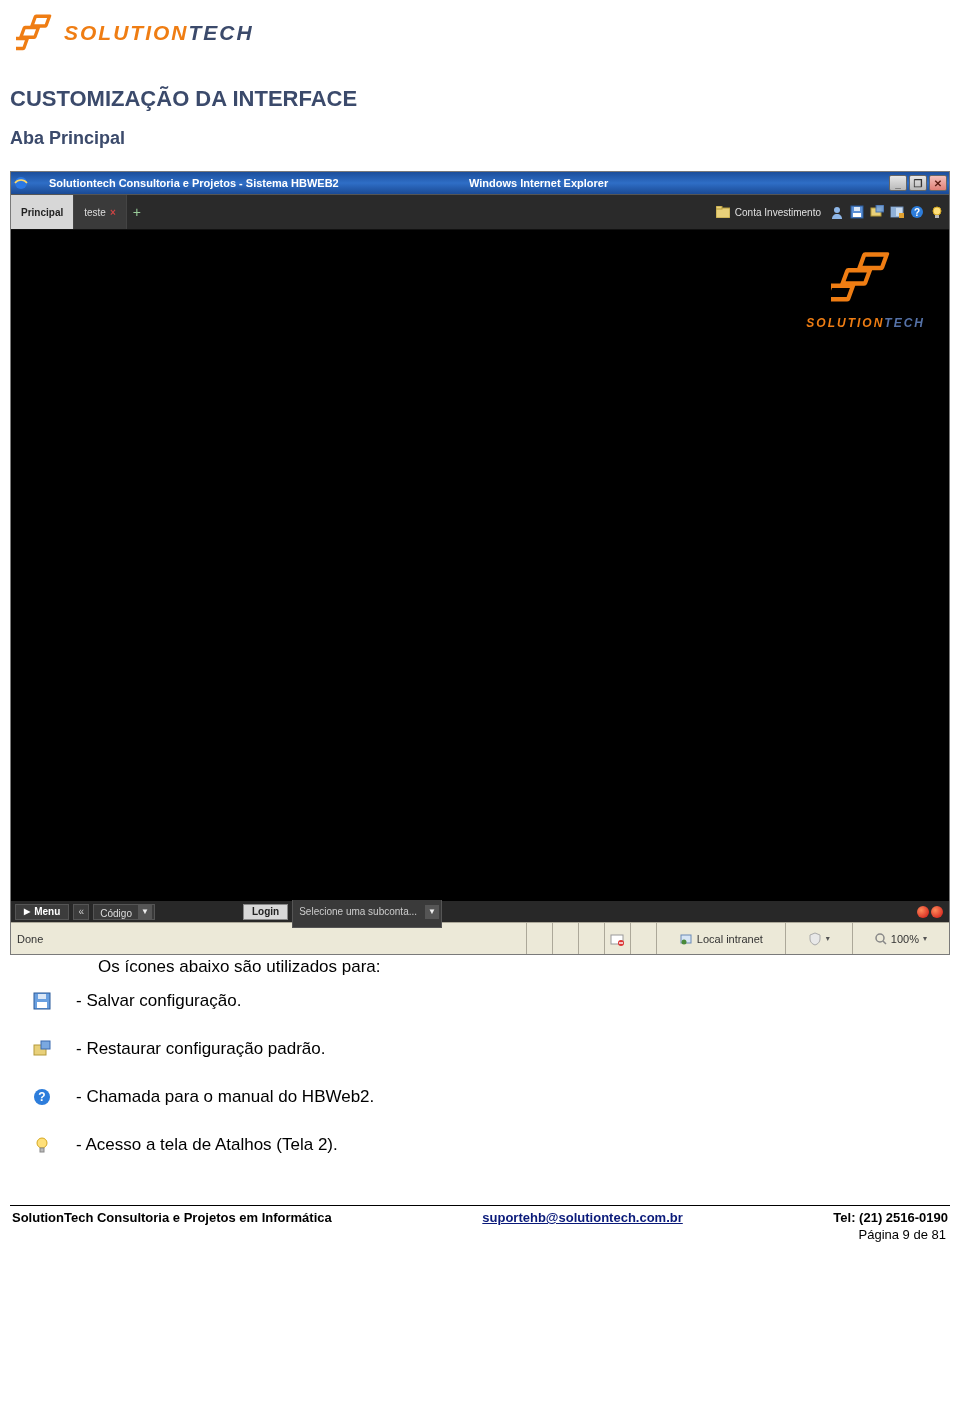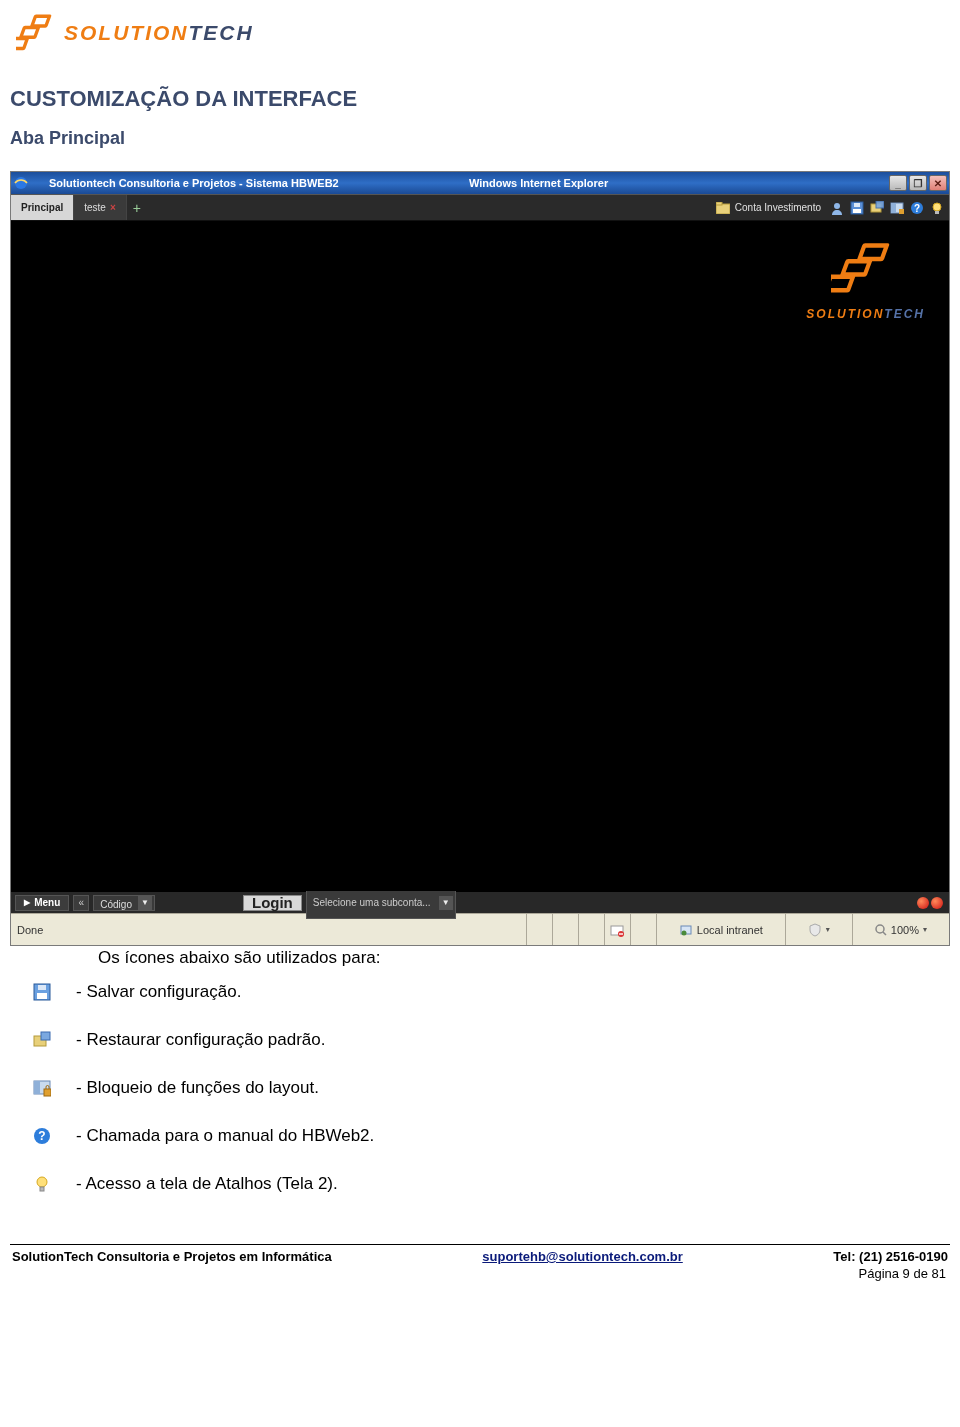--- a/index.html
+++ b/index.html
@@ -75,21 +75,21 @@
     background: linear-gradient(to bottom,#e7e7e7,#b9b9b9);
     border: 1px solid #666;
     border-radius: 2px;
     display: flex; align-items: center; justify-content: center;
     font-size: 10px; font-weight: bold; color: #333;
   }
   .win-btn.close { background: linear-gradient(to bottom,#f3c0bb,#e08077); color:#5a1a12; }
 
   
   .app-tabbar {
-    height: 27px;
+    height: 36px;
     background: #2a2a2a;
     border-top: 1px solid #555;
     border-bottom: 1px solid #111;
     display: flex;
     align-items: stretch;
     color: #ddd;
     font-size: 10px;
     position: relative;
   }
   .app-tab {
@@ -158,21 +158,21 @@
     width:16px; height:16px; display:flex; align-items:center; justify-content:center;
     font-size:10px;
   }
   .combo {
     background:#3a3a3a; border:1px solid #555; color:#ddd;
     height:16px; display:flex; align-items:flex-end; padding:0 2px 0 6px; gap:6px;
   }
   .combo .drop { background:#555; width:14px; height:14px; display:flex;align-items:center;justify-content:center; font-size:8px; color:#eee;}
   .login-btn {
     background:#d8d8d8; color:#222; border:1px solid #888;
-    height:16px; padding:0 8px; font-size:15px; font-weight:bold;
+    height:16px; padding:0 8px; font-size:10px; font-weight:bold;
     display:flex; align-items:center;
   }
   .subaccount {
     background:#3a3a3a; border:1px solid #555; color:#ccc;
     height:32px; display:flex; align-items:center; padding:0 2px 0 6px; gap:8px;
   }
   .subaccount .drop { background:#555; width:14px; height:14px; display:flex;align-items:center;justify-content:center; font-size:8px; color:#eee;}
   .app-bottombar .spacer { flex:1; }
   .red-dot { width:12px; height:12px; border-radius:50%; background:radial-gradient(circle at 35% 35%, #ff8a5a, #c11); }
   .red-dots { display:flex; gap:2px; padding-right:2px; }
@@ -438,31 +438,20 @@
     <div class="legend-item">
       <span class="icon-slot">
         <svg width="18" height="18" viewBox="0 0 18 18">
             <rect x="1" y="5" width="12" height="10" fill="#e8d07a" stroke="#b49a3a"></rect>
             <rect x="8" y="1" width="9" height="8" fill="#7aa8e0" stroke="#3a6ab0"></rect>
           </svg>
       </span>
       <span class="label">- Restaurar configuração padrão.</span>
     </div>
 
-    <div class="legend-item">
-      <span class="icon-slot">
-        <svg width="18" height="18" viewBox="0 0 18 18">
-            <rect x="1" y="2" width="16" height="13" fill="#c9dbef" stroke="#6a8ab5"></rect>
-            <rect x="1" y="2" width="6" height="13" fill="#8fb0d8"></rect>
-            <rect x="11" y="10" width="7" height="7" fill="#e0a030" stroke="#a06a10"></rect>
-            <path d="M13 10v-2a1.5 1.5 0 013 0v2" fill="none" stroke="#a06a10"></path>
-          </svg>
-      </span>
-      <span class="label">- Bloqueio de funções do layout.</span>
-    </div>
 
     <div class="legend-item">
       <span class="icon-slot">
         <svg width="18" height="18" viewBox="0 0 18 18">
             <circle cx="9" cy="9" r="8" fill="#2d7ddb"></circle>
             <text x="9" y="13" text-anchor="middle" font-size="12" font-weight="bold" fill="#fff">?</text>
           </svg>
       </span>
       <span class="label">- Chamada para o manual do HBWeb2.</span>
     </div>

